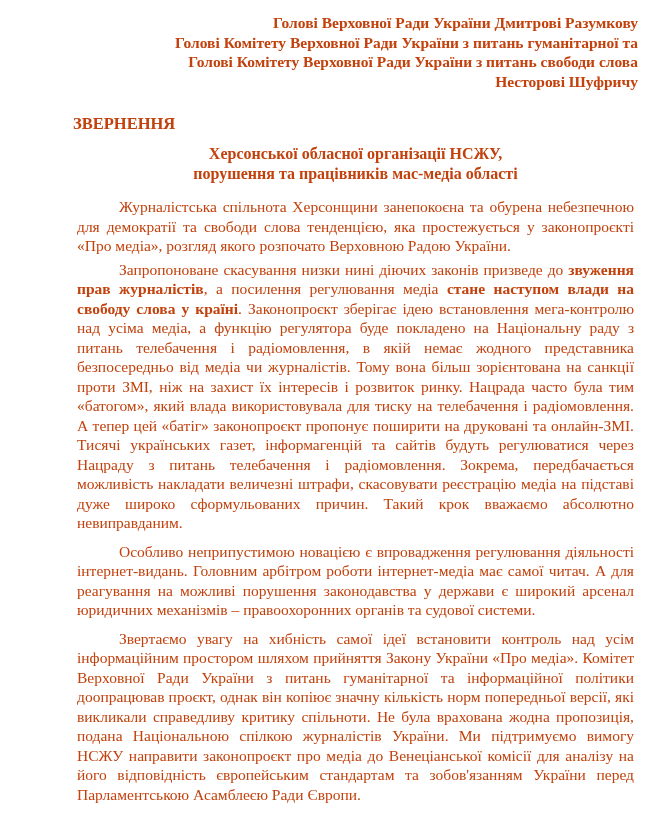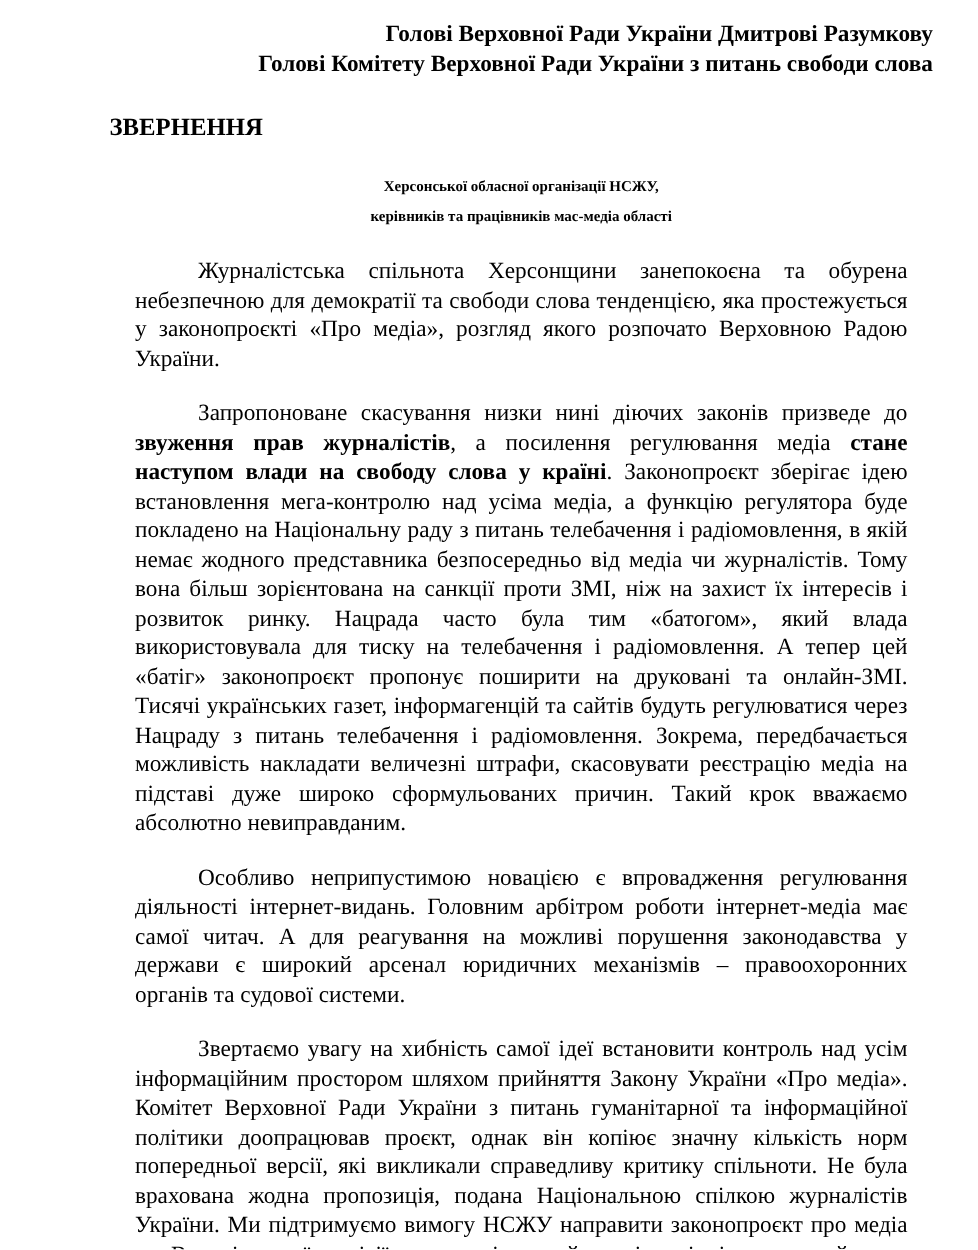--- a/index.html
+++ b/index.html
@@ -3,73 +3,75 @@
 <meta charset="utf-8">
 <style>
   html, body { margin: 0; padding: 0; background: #ffffff; }
   .page {
     position: relative;
     width: 652px;
     height: 833px;
     box-sizing: border-box;
     background: #ffffff;
     overflow: hidden;
-    padding: 13px 30px 0 73px;
+    padding: 13px 14px 0 73px;
     font-family: "Liberation Serif", "DejaVu Serif", serif;
-    color: #000000;
+    color: #c2410c;
   }
   .recipients {
     text-align: right;
     font-weight: bold;
     font-size: 15.5px;
     line-height: 19.5px;
   }
   .recipient-line { white-space: nowrap; }
   .doc-title {
     text-align: left;
     font-weight: bold;
     font-size: 16.5px;
     line-height: 20px;
     margin: 23px 0 0 0;
   }
   .doc-subtitle {
     text-align: center;
     font-weight: bold;
-    font-size: 10px;
+    font-size: 16px;
     line-height: 19.5px;
-    margin-top: 20px;
+    margin-top: 10px;
   }
   .doc-body {
     margin-top: 14px;
     font-size: 15.5px;
     line-height: 19.5px;
   }
   .para {
-    margin: 17px;
+    margin: 4px;
     text-align: justify;
     text-indent: 42px;
   }
   .para.spaced { margin-top: 9px; }
   .bold { font-weight: bold; }
 </style>
 </head>
 <body>
 
 <div class="page">
 
   <div class="recipients">
       <div class="recipient-line">Голові Верховної Ради України Дмитрові Разумкову</div>
+      <div class="recipient-line">Голові Комітету Верховної Ради України з питань гуманітарної та</div>
       <div class="recipient-line">Голові Комітету Верховної Ради України з питань свободи слова</div>
+      <div class="recipient-line">Несторові Шуфричу</div>
     </div>
 
   <p class="doc-title">ЗВЕРНЕННЯ</p>
 
   <div class="doc-subtitle">
     <div>Херсонської обласної організації НСЖУ,</div>
-    <div>керівників та працівників мас-медіа області</div>
+    <div>порушення та працівників мас-медіа області</div>
   </div>
 
   <div class="doc-body">
       <p class="para"><span>Журналістська спільнота Херсонщини занепокоєна та обурена небезпечною для демократії та свободи слова тенденцією, яка простежується у законопроєкті «Про медіа», розгляд якого розпочато Верховною Радою України.</span></p>
       <p class="para"><span>Запропоноване скасування низки нині діючих законів призведе до </span><span class="bold">звуження прав журналістів</span><span>, а посилення регулювання медіа </span><span class="bold">стане наступом влади на свободу слова у країні</span><span>. Законопроєкт зберігає ідею встановлення мега-контролю над усіма медіа, а функцію регулятора буде покладено на Національну раду з питань телебачення і радіомовлення, в якій немає жодного представника безпосередньо від медіа чи журналістів. Тому вона більш зорієнтована на санкції проти ЗМІ, ніж на захист їх інтересів і розвиток ринку. Нацрада часто була тим «батогом», який влада використовувала для тиску на телебачення і радіомовлення. А тепер цей «батіг» законопроєкт пропонує поширити на друковані та онлайн-ЗМІ. Тисячі українських газет, інформагенцій та сайтів будуть регулюватися через Нацраду з питань телебачення і радіомовлення. Зокрема, передбачається можливість накладати величезні штрафи, скасовувати реєстрацію медіа на підставі дуже широко сформульованих причин. Такий крок вважаємо абсолютно невиправданим.</span></p>
       <p class="para spaced"><span>Особливо неприпустимою новацією є впровадження регулювання діяльності інтернет-видань. Головним арбітром роботи інтернет-медіа має самої читач. А для реагування на можливі порушення законодавства у держави є широкий арсенал юридичних механізмів – правоохоронних органів та судової системи.</span></p>
       <p class="para spaced"><span>Звертаємо увагу на хибність самої ідеї встановити контроль над усім інформаційним простором шляхом прийняття Закону України «Про медіа». Комітет Верховної Ради України з питань гуманітарної та інформаційної політики доопрацював проєкт, однак він копіює значну кількість норм попередньої версії, які викликали справедливу критику спільноти. Не була врахована жодна пропозиція, подана Національною спілкою журналістів України. Ми підтримуємо вимогу НСЖУ направити законопроєкт про медіа до Венеціанської комісії для аналізу на його відповідність європейським стандартам та зобов'язанням України перед Парламентською Асамблеєю Ради Європи.</span></p>
     </div>
 
 </div>

